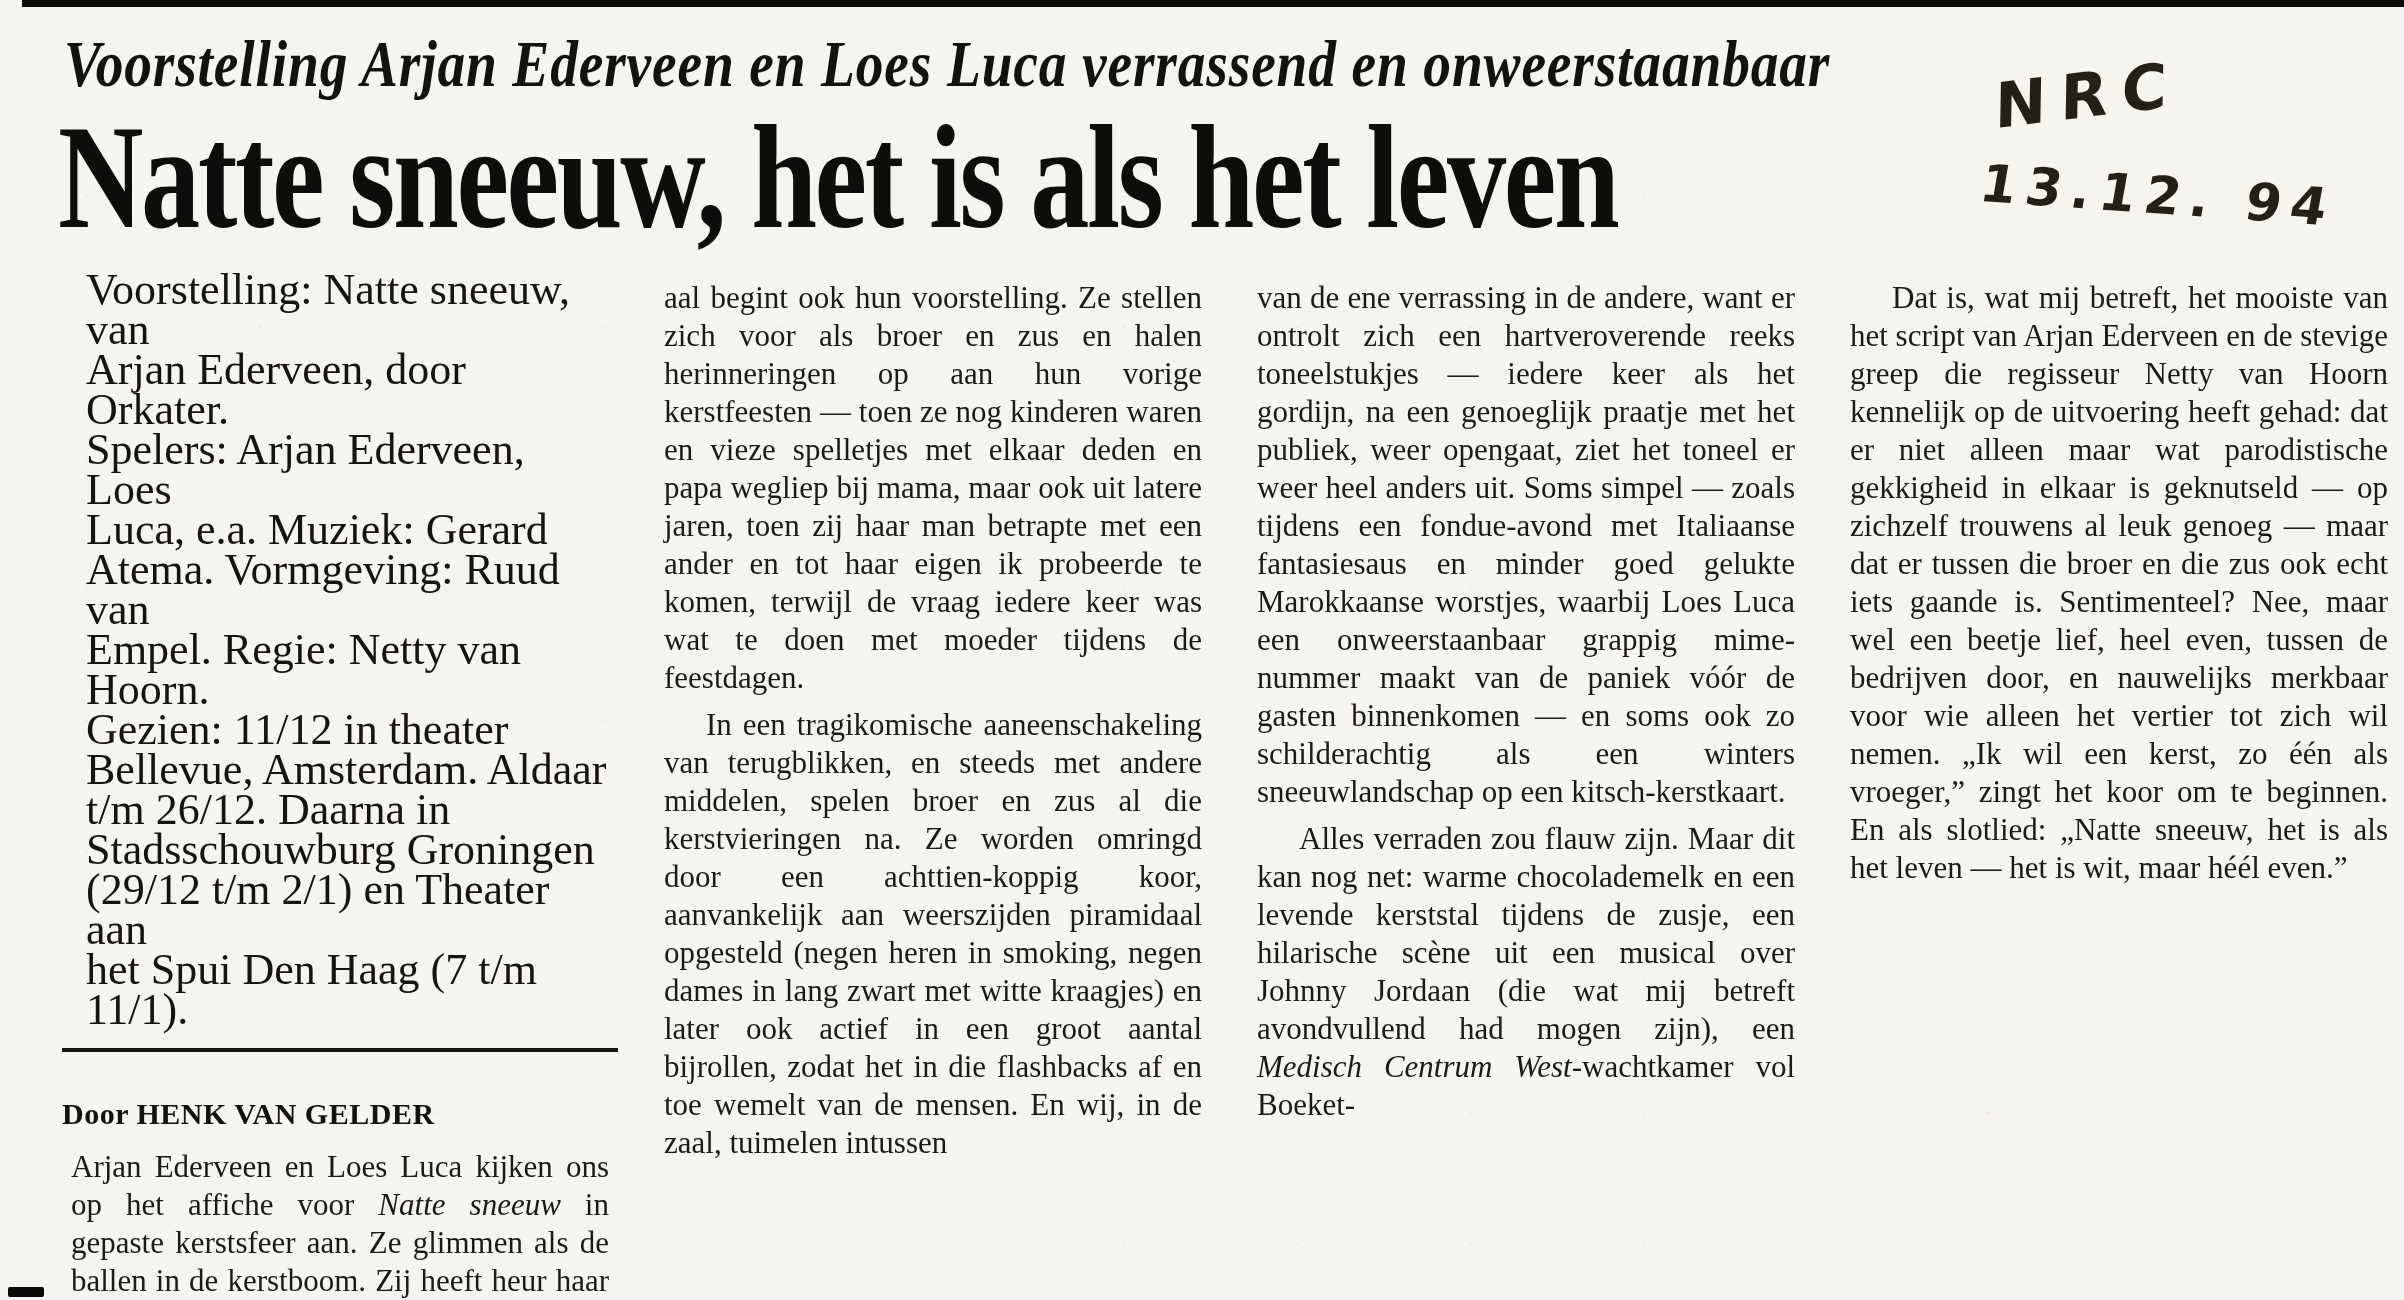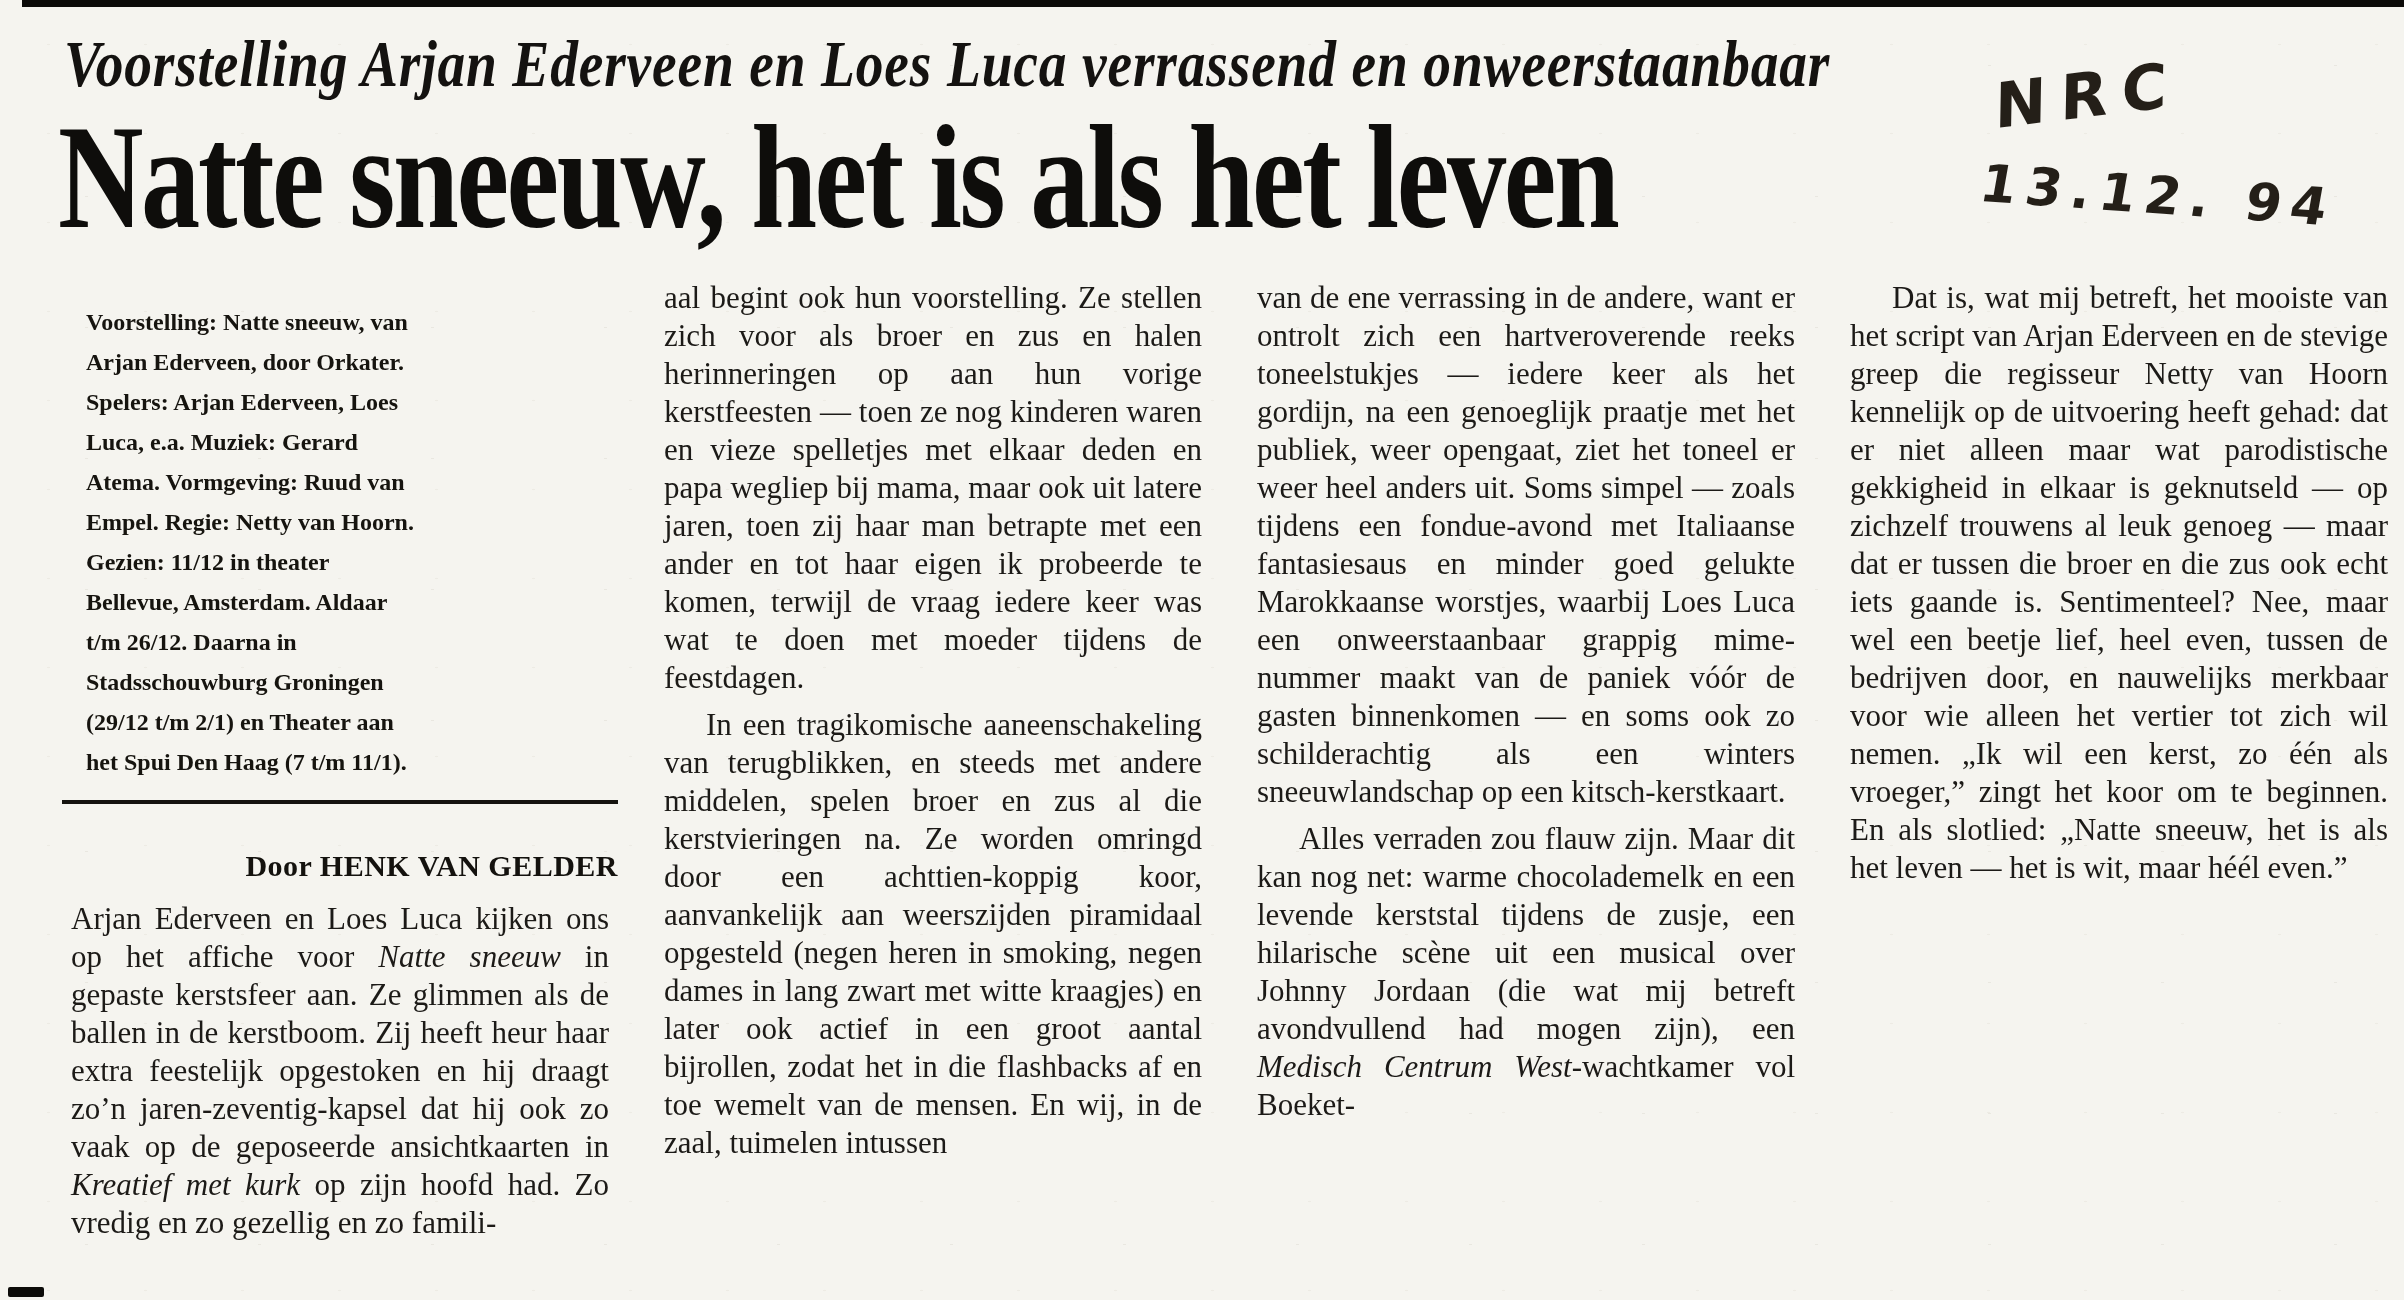--- a/index.html
+++ b/index.html
@@ -56,31 +56,31 @@
   .columns{
     position:absolute;left:62px;top:270px;width:2334px;
     display:flex;gap:37px;
   }
   .col{
     flex:0 0 556px;width:556px;
     font-size:31px;line-height:38px;
     text-align:justify;
   }
   .credits{
-    font-weight:bold;font-size:24px;line-height:40px;
+    font-weight:normal;font-size:44px;line-height:40px;
     white-space:pre-line;text-align:left;
-    padding-left:24px;color:#16140f;margin-top:32px;
+    padding-left:24px;color:#16140f;
   }
   .divider{
     height:0;border:0;border-top:4px solid #15130f;
     width:556px;margin:18px 0 0 0;
   }
   .byline{
     font-weight:bold;font-size:30px;line-height:36px;
-    letter-spacing:.5px;text-align:right;margin-top:44px;color:#14120e;
+    letter-spacing:.5px;text-align:left;margin-top:44px;color:#14120e;
   }
   .paras{margin-top:16px;}
   .col > .paras:first-child{margin-top:0;}
   .body-p{margin:9px;}
   .body-p.indent{text-indent:42px;}
   .ital{font-style:italic;}
 </style>
 </head>
 <body>
 

